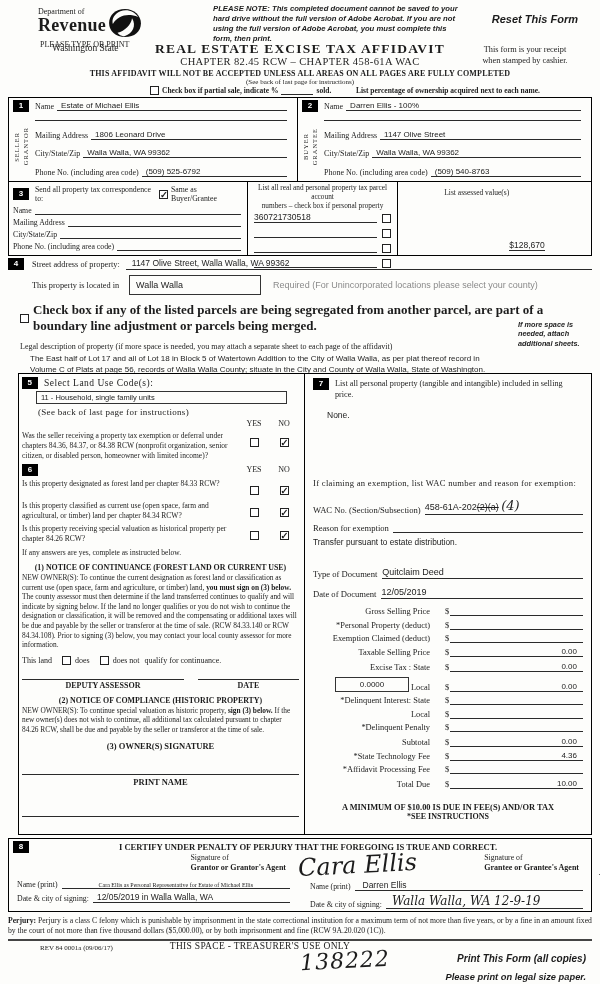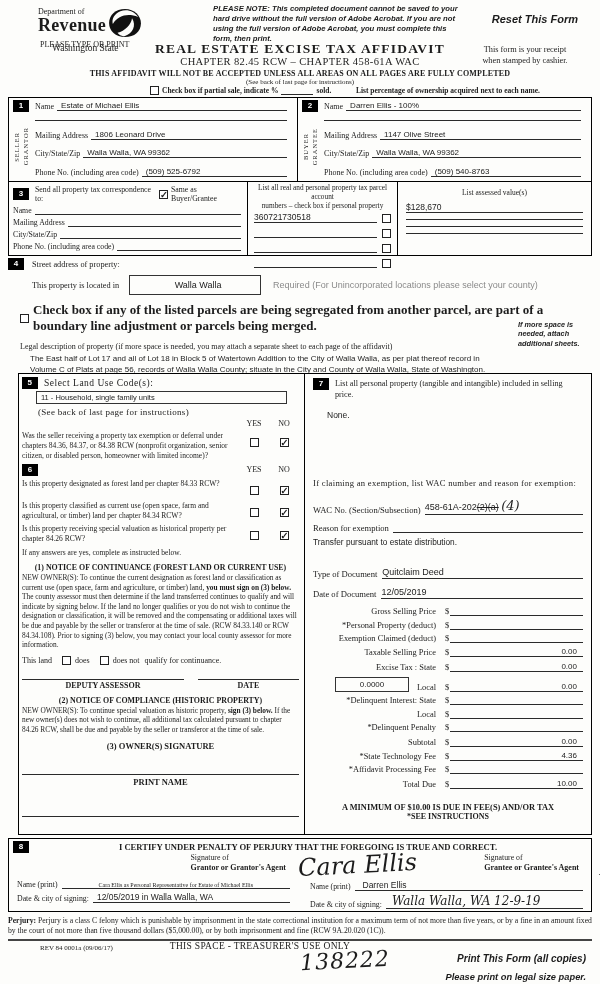--- a/index.html
+++ b/index.html
@@ -46,31 +46,31 @@
   .pcell.l { width:289px; border-right:1.5px solid #000; }
   .pcell.r { flex:1; }
   .side { width:24px; display:flex; flex-direction:column; align-items:center; padding-top:2px; }
   .vlabels { flex:1; display:flex; align-items:center; justify-content:center; }
   .vlab { writing-mode:vertical-rl; transform:rotate(180deg); font-size:6.5px; letter-spacing:1px; line-height:1.4; }
   .pfields { flex:1; display:flex; flex-direction:column; justify-content:space-between; padding:3px 10px 4px 2px; font-size:8px; }
 
   .crow { display:flex; height:74px; border-top:1.5px solid #000; }
   .ccellA { width:239px; border-right:1.2px solid #000; padding:3px 6px 4px 4px; font-size:7.8px; display:flex; flex-direction:column; justify-content:space-between; }
   .ccellB { width:150px; border-right:1.2px solid #000; padding:2px 6px 4px 6px; font-size:7.3px; display:flex; flex-direction:column; }
-  .ccellC { flex:1; padding:2px 8px 4px 8px; font-size:7.5px; display:flex; flex-direction:column; }
+  .ccellC { flex:1; padding:2px 8px 4px 8px; font-size:7.5px; display:flex; flex-direction:row;justify-content:center; }
   .chead { text-align:center; line-height:1.2; }
   .pline { display:flex; align-items:flex-end; margin-top:6px; }
   .pline .pv { flex:1; border-bottom:1px solid #2a2a2a; font-family:"Liberation Sans",sans-serif; font-size:8.5px; white-space:nowrap; }
   .pline .cb { margin-left:5px; }
 
   
   .sec4 { position:absolute; left:8px; top:258px; width:584px; font-size:8.3px; }
   .s4row1 { display:flex; align-items:flex-end; }
   .s4row2 { display:flex; align-items:center; margin:5px 0 0 24px; }
-  .locbox { border:1.5px solid #333; width:132px; height:20px; font-family:"Liberation Sans",sans-serif; font-size:9px; padding:4px 0 0 6px; margin-left:10px;text-align:center; }
+  .locbox { border:1.5px solid #333; width:132px; height:20px; font-family:"Liberation Sans",sans-serif; font-size:9px; padding:4px 0 0 6px; margin-left:10px; }
   .reqtxt { color:#8a8a8a; font-family:"Liberation Sans",sans-serif; font-size:9px; margin-left:12px; }
   .s4row3 { display:flex; align-items:center; margin:7px 0 0 12px; font-size:13px; font-weight:bold; }
   .s4row3 .cb { margin-right:4px; }
   .s4legal { margin:8px 0 0 12px; font-size:8px; }
   .s4text { margin:3px 0 0 22px; width:460px; font-family:"Liberation Sans",sans-serif; font-size:8px; line-height:1.35; }
   .morespace { position:absolute; right:10px; top:62px; width:64px; font-family:"Liberation Sans",sans-serif; font-style:italic; font-weight:bold; font-size:7.3px; line-height:1.3; }
 
   
   .cols { position:absolute; left:8px; top:373px; width:584px; height:462px; display:flex; }
   .colL { width:287px; margin-left:10px; border:1.2px solid #000; padding:3px 5px 2px 3px; }
@@ -109,21 +109,21 @@
   .wacline .val { font-size:9px; }
   .wacval s { text-decoration:line-through; }
   .wachand { font-size:13px; }
   .reasonline { display:flex; align-items:flex-end; font-size:8.6px; margin-top:8px; }
   .reasontxt { font-family:"Liberation Sans",sans-serif; font-size:8.3px; margin-top:4px; }
   .docline { display:flex; align-items:flex-end; font-size:8.6px; margin-top:14px; }
   .docline .val { font-size:9px; }
 
   .fin { margin-top:8px; }
   .frow { display:flex; align-items:flex-end; margin-top:4.4px; font-size:8.4px; }
-  .flabel { width:132px; text-align:right; padding-right:9px; white-space:nowrap; }
+  .flabel { width:132px; text-align:right; padding-right:15px; white-space:nowrap; }
   .fds { padding-right:1px; }
   .ful { flex:1; border-bottom:1px solid #2a2a2a; font-family:"Liberation Sans",sans-serif; font-size:8px; text-align:right; padding-right:6px; white-space:nowrap; }
   .ratebox { position:absolute; border:1.5px solid #333; width:74px; height:15px; text-align:center; font-family:"Liberation Sans",sans-serif; font-size:8px; padding-top:2px; }
   .minnote { text-align:center; font-weight:bold; font-size:8.4px; margin-top:14px; }
   .seeinstr { text-align:center; font-size:8px; font-weight:bold; }
 
   
   .sec8 { position:absolute; left:8px; top:838px; width:584px; border:1.5px solid #000; height:74px; }
   .s8head { display:flex; align-items:center; padding:2px 4px 0 4px; }
   .s8cert { flex:1; text-align:center; font-weight:bold; font-size:8.6px; }
@@ -322,20 +322,21 @@
             <span class="pv"></span>
           </div>
       </div>
     </div>
   </div>
 
   <div class="sec4">
     <div class="s4row1">
       <span class="badge">4</span>
       <span style="margin-left:8px;padding-bottom:1px;">Street address of property:</span>
+      <span class="val ul" style="flex:1;margin-left:6px;font-family:'Liberation Sans',sans-serif;font-size:8.5px;padding:0 0 1px 6px;">1147 Olive Street, Walla Walla, WA 99362</span>
     </div>
     <div class="s4row2">
       <span>This property is located in</span>
       <span class="locbox">Walla Walla</span>
       <span class="reqtxt">Required (For Unincorporated locations please select your county)</span>
     </div>
     <div class="s4row3">
       <span class="cb"></span>
       <span>Check box if any of the listed parcels are being segregated from another parcel, are part of a boundary line adjustment or parcels being merged.</span>
     </div>

